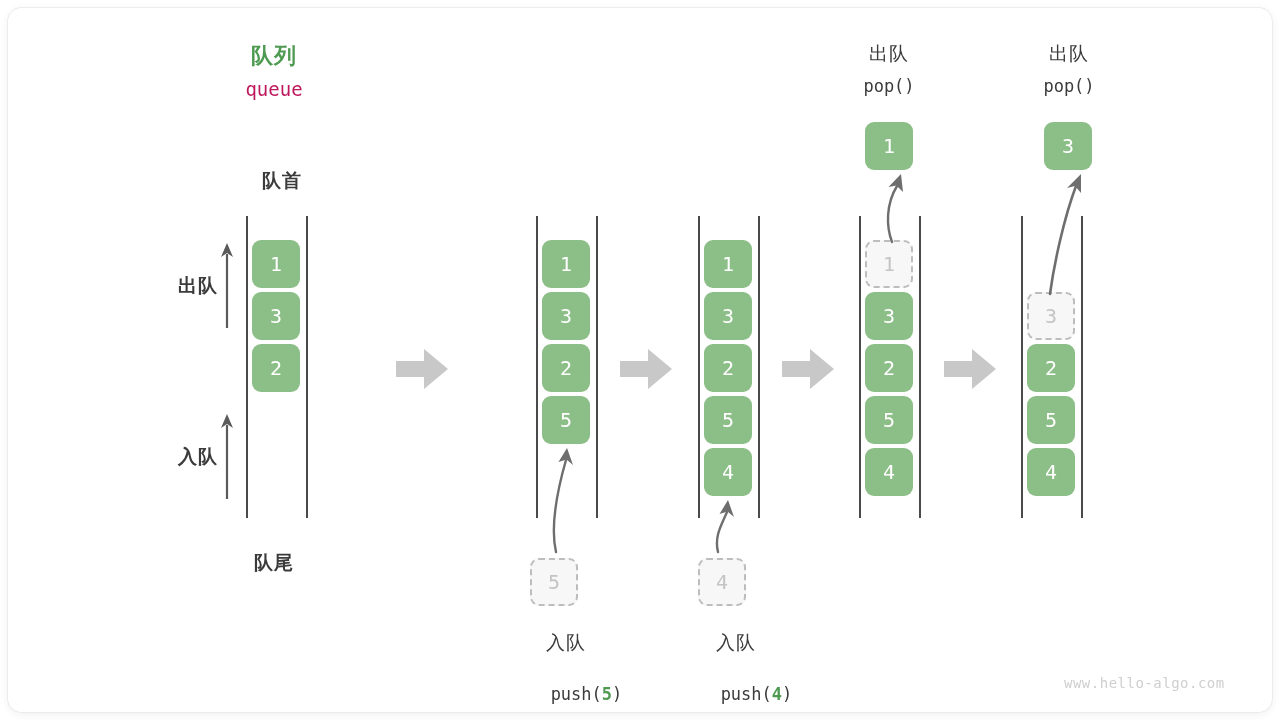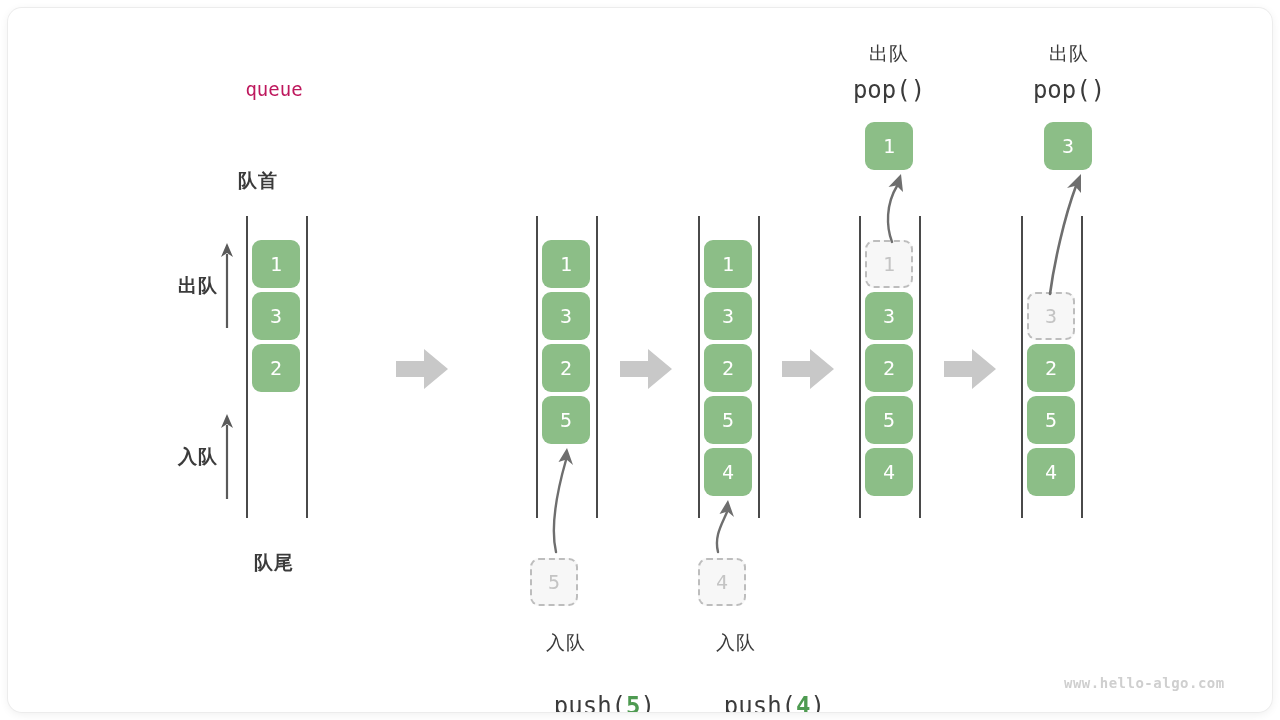--- a/index.html
+++ b/index.html
@@ -13,21 +13,21 @@
 
   
   .t-title-cn{font-size:22px;font-weight:bold;color:#4e9a51;text-align:center;
               letter-spacing:1px;}
   .t-title-en{font-family:"DejaVu Sans Mono","Liberation Mono",monospace;
               font-size:19px;color:#be185d;text-align:center;}
   .t-bold-cn{font-size:19px;font-weight:bold;color:#3b3b3b;text-align:center;
              letter-spacing:1px;}
   .t-op-cn{font-size:19px;color:#3b3b3b;text-align:center;letter-spacing:1px;}
   .t-op-code{font-family:"DejaVu Sans Mono","Liberation Mono",monospace;
-             font-size:24px;color:#3b3b3b;text-align:center;white-space:pre;}
+             font-size:17px;color:#3b3b3b;text-align:center;white-space:pre;}
   .t-op-code .num{color:#4e9a51;font-weight:bold;}
   .t-side{font-size:19px;font-weight:bold;color:#3b3b3b;text-align:right;
           letter-spacing:1px;}
   .watermark{font-family:"DejaVu Sans Mono","Liberation Mono",monospace;
              font-size:14px;color:#cfcfcf;letter-spacing:.5px;}
 
   
   .rail{position:absolute;width:1.6px;background:#4a4a4a;}
 
   
@@ -41,22 +41,23 @@
   
   .step-arrow{position:absolute;width:52px;height:40px;}
 
   svg{overflow:visible;}
 </style>
 </head>
 <body>
 
 <div id="card">
 
+  <div class="abs t-title-cn" style="left:196px;top:33px;width:140px;">队列</div>
   <div class="abs t-title-en" style="left:196px;top:70px;width:140px;">queue</div>
-  <div class="abs t-bold-cn" style="left:180px;top:160px;width:140px;">队首</div>
+  <div class="abs t-bold-cn" style="left:204px;top:160px;width:140px;">队首</div>
   <div class="abs t-bold-cn" style="left:196px;top:542px;width:140px;font-family:Liberation Serif, serif;">队尾</div>
 
   <div class="abs t-side" style="left:130px;top:265px;width:80px;">出队</div>
   <svg class="abs" style="left:208px;top:232px;" width="22" height="90">
     <line x1="11" y1="88" x2="11" y2="14" stroke="#5a5a5a" stroke-width="2.2"></line>
     <path d="M11 3 L17 17 L11 13 L5 17 Z" fill="#5a5a5a"></path>
   </svg>
 
   <div class="abs t-side" style="left:130px;top:436px;width:80px;">入队</div>
   <svg class="abs" style="left:208px;top:403px;" width="22" height="90">
@@ -140,14 +141,14 @@
   </svg>
 
   <div class="abs t-op-cn" style="left:991px;top:33px;width:140px;">出队</div>
   <div class="abs t-op-code" style="left:991px;top:68px;width:140px;">pop()</div>
   <div class="box" style="left:1036px;top:114px;">3</div>
   <svg class="abs" style="left:1010px;top:162px;" width="80" height="128">
     <path d="M32 124 C36 94, 46 48, 58 16" stroke="#6e6e6e" stroke-width="2.6" fill="none" stroke-linecap="round"></path>
     <path d="M63 4 L63 23 L57 16 L49 18 Z" fill="#6e6e6e"></path>
   </svg>
 
-  <div class="abs watermark" style="left:1056px;top:667px;font-weight:bold;">www.hello-algo.com</div>
+  <div class="abs watermark" style="left:1056px;top:667px;">www.hello-algo.com</div>
 </div>
 
 </body></html>

